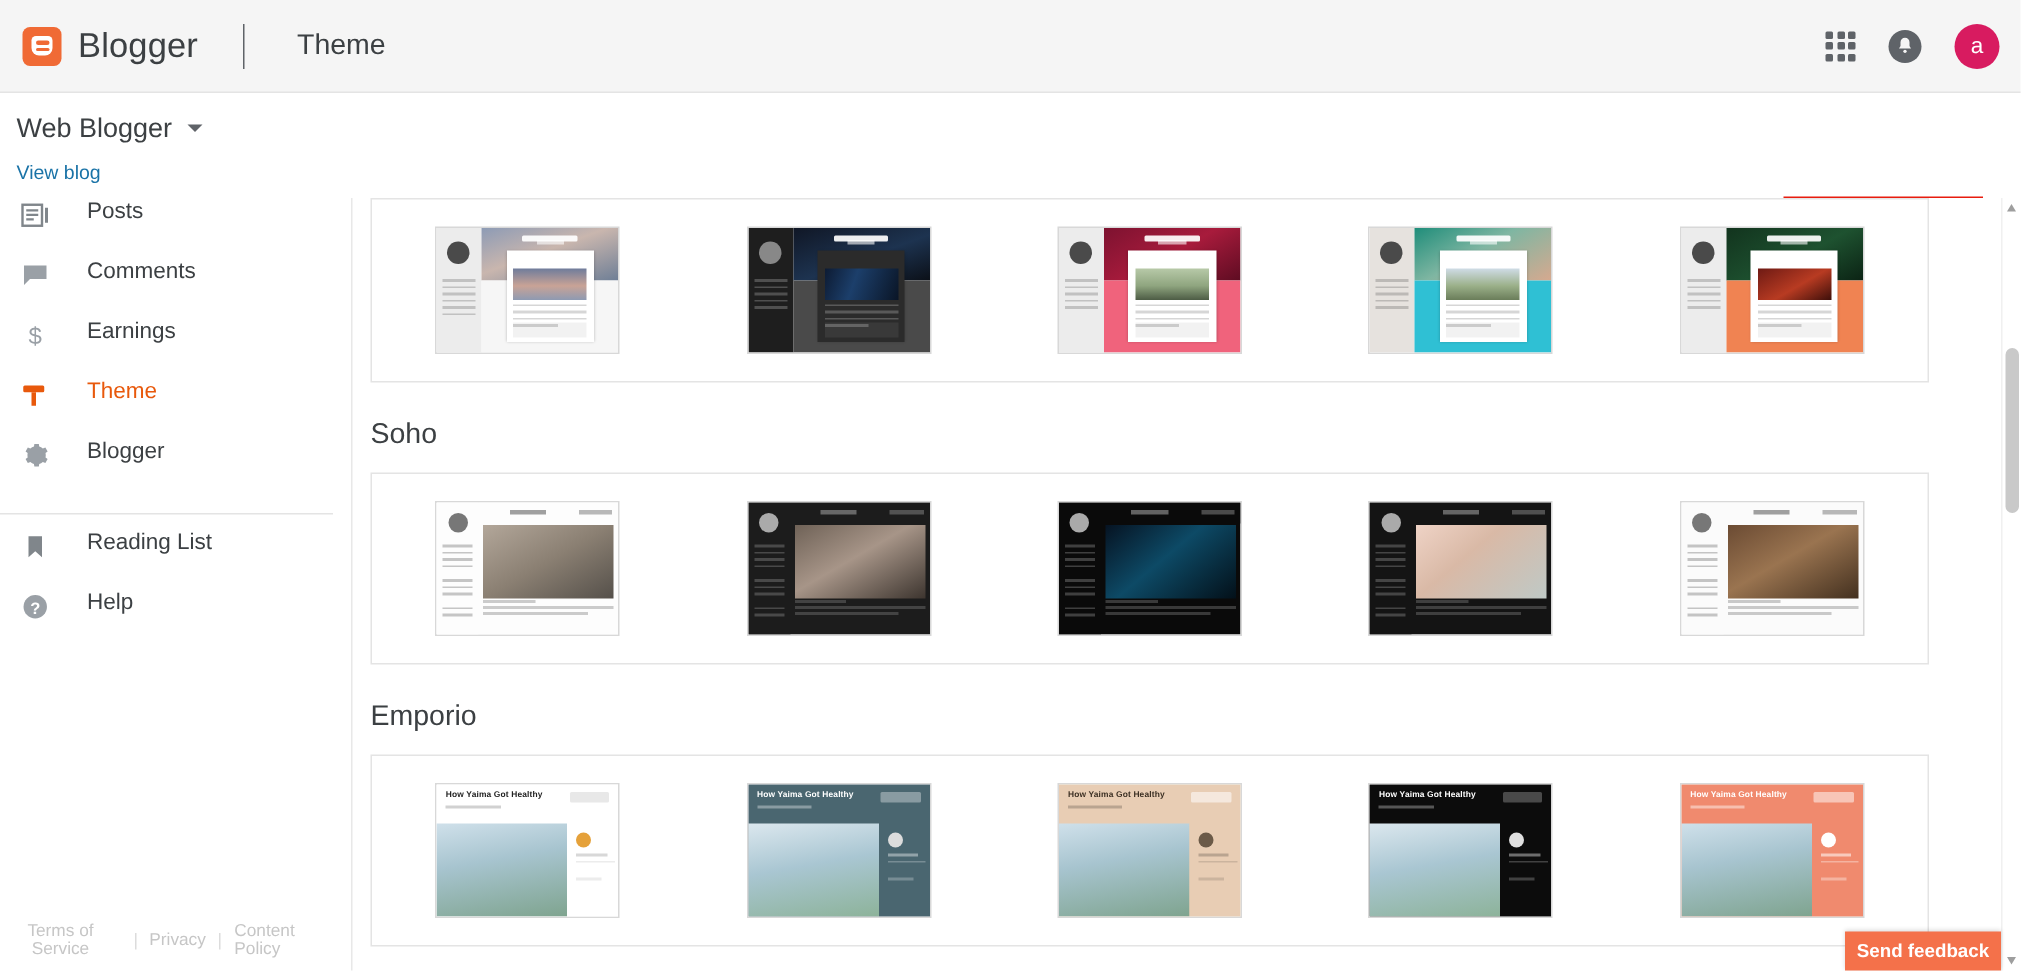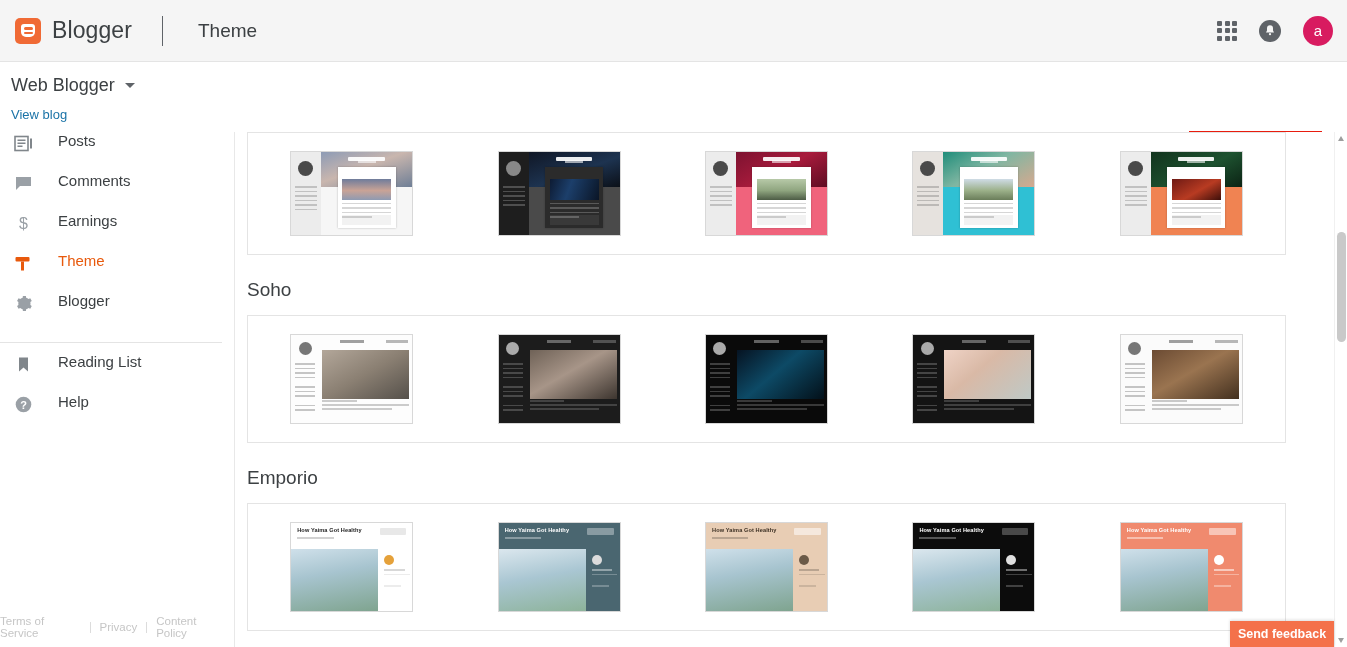--- a/index.html
+++ b/index.html
@@ -131,21 +131,21 @@
   .nav-sep {
     height: 1px; background: #e4e4e4; margin: 10px 12px 10px 0;
   }
   .footer-links {
     position: absolute; left: 0; bottom: 8px;
     width: 235px;
     display: flex; align-items: center;
     font-size: 11.5px; color: #c6c6c6;
   }
   .footer-links span.lnk { cursor: pointer; padding: 0 9px; }
-  .footer-links span.lnk:first-child { padding-left: 0; }
+  .footer-links span.lnk:first-child { padding-left: 0; text-align: center; }
   .footer-links i.sep { width: 1px; height: 11px; background: #dcdcdc; display:block; }
 
   
   .content {
     position: absolute; top: 132px; left: 236px;
     width: 1098px; height: 515px;
     background: #fff; overflow: hidden;
   }
   .theme-group { margin: 0 0 0 0; }
   .group-title {

